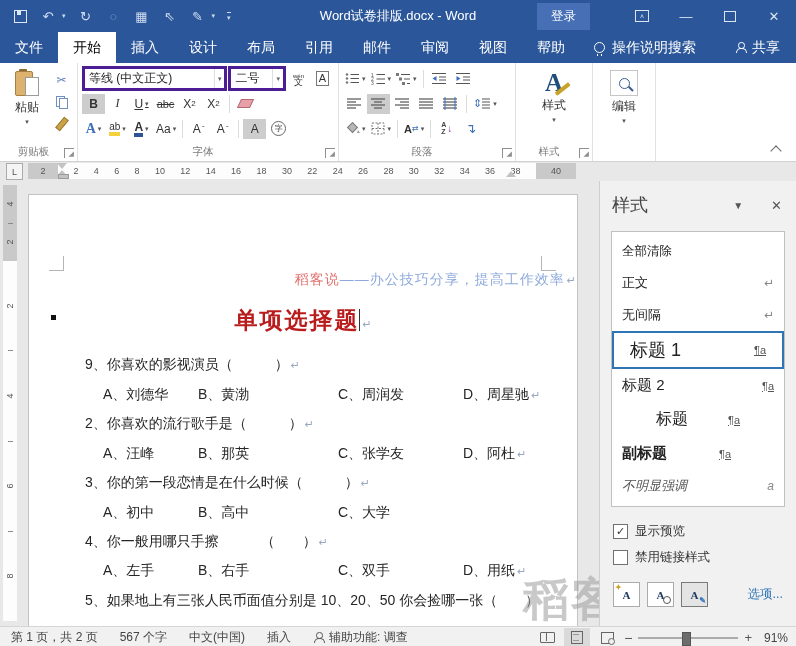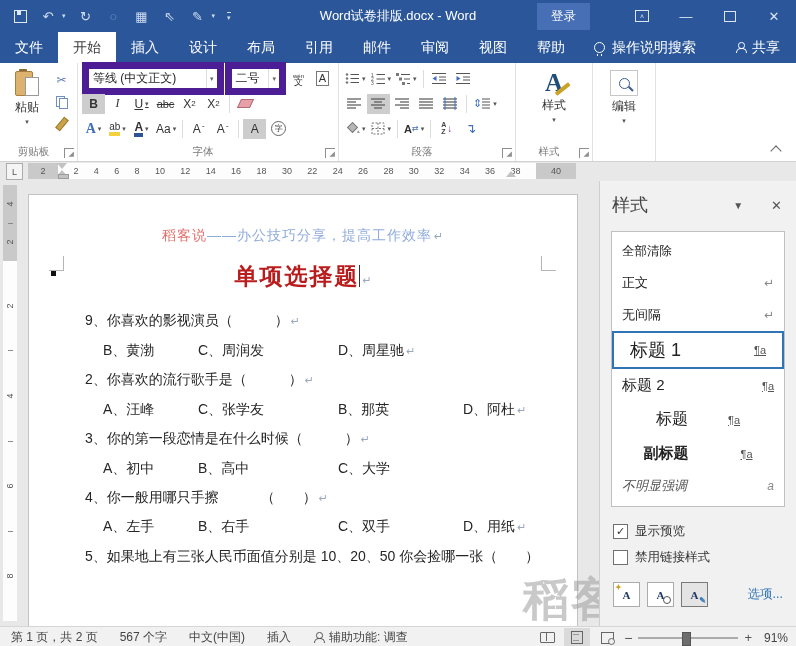--- a/index.html
+++ b/index.html
@@ -16,39 +16,39 @@
   .qat-custom{display:inline-block;border-top:1.4px solid #cfdcf0;font-size:7px;line-height:7px;padding-top:1px;}
   .tb-title{position:absolute;left:0;right:0;text-align:center;font-size:13px;color:#fff;pointer-events:none;}
   .tb-right{margin-left:auto;display:flex;align-items:center;z-index:2;}
   .login-btn{background:#466fb5;color:#fff;font-size:12.5px;padding:5px 14px;margin-right:30px;cursor:default;}
   .winbtn{width:44px;height:32px;display:inline-flex;align-items:center;justify-content:center;color:#dbe5f3;font-size:13px;}
   .ribbonopts{width:12px;height:10px;border:1.2px solid #dbe5f3;display:inline-flex;align-items:center;justify-content:center;font-size:7px;color:#dbe5f3;}
   .maxbox{width:10px;height:9px;border:1.2px solid #dbe5f3;display:inline-block;}
   
   .tabrow{height:31px;background:#2b579a;display:flex;align-items:stretch;color:#fff;font-size:14px;}
   .rtab{padding:0 15px;display:flex;align-items:center;cursor:default;}
-  .rtab.active{background:#fff;color:#404040;}
+  .rtab.active{background:#fff;color:#000000;}
   .tellme{display:flex;align-items:center;gap:7px;margin-left:14px;}
   .bulb{width:9px;height:9px;border:1.3px solid #fff;border-radius:50%;position:relative;display:inline-block;}
   .bulb::after{content:"";position:absolute;left:2px;bottom:-4px;width:2.5px;height:2.5px;border-left:1.3px solid #fff;border-right:1.3px solid #fff;}
   .share{margin-left:auto;display:flex;align-items:center;gap:6px;padding-right:16px;}
   .person{position:relative;width:11px;height:11px;display:inline-block;}
   .person::before{content:"";position:absolute;left:3px;top:0;width:4.5px;height:4.5px;border:1.2px solid currentColor;border-radius:50%;}
   .person::after{content:"";position:absolute;left:1px;bottom:0;width:9px;height:4px;border:1.2px solid currentColor;border-bottom:none;border-radius:5px 5px 0 0;}
   
   .ribbon{height:98px;background:#fff;border-bottom:1px solid #d2d2d2;display:flex;position:relative;}
   .rgroup{position:relative;border-right:1px solid #e1e1e1;padding:3px 4px 16px 4px;}
   .glabel{position:absolute;bottom:2px;left:0;right:10px;text-align:center;font-size:10.5px;color:#7a7a7a;white-space:nowrap;}
   .launcher{position:absolute;right:3px;bottom:3px;width:9px;height:9px;border-left:1px solid #8f8f8f;border-top:1px solid #8f8f8f;font-size:7px;line-height:9px;text-align:right;color:#8f8f8f;}
   .frow{display:flex;align-items:center;height:25px;gap:1px;}
   .btn{min-width:19px;height:20px;display:inline-flex;align-items:center;justify-content:center;font-size:12px;color:#333;padding:0 2px;cursor:default;}
   .btn.pressed{background:#cdcdcd;}
   .dd::after{content:"▾";font-size:7px;color:#555;margin-left:2px;}
   .vsep{width:1px;height:18px;background:#dcdcdc;margin:0 3px;}
-  .combo{border:7px solid #4c1d95;background:#fff;height:19px;display:flex;align-items:center;font-size:12px;padding-left:4px;}
+  .combo{border:3px solid #4c1d95;background:#fff;height:19px;display:flex;align-items:center;font-size:12px;padding-left:4px;}
   .combo .ca{margin-left:auto;border-left:1px solid #dedede;align-self:stretch;display:flex;align-items:center;padding:0 3px;font-size:7px;color:#666;}
   
   .pastebtn{width:46px;display:flex;flex-direction:column;align-items:center;gap:2px;padding-top:3px;font-size:12px;color:#333;}
   .paste-icon{position:relative;width:24px;height:28px;}
   .paste-icon .board{position:absolute;left:0;top:2px;width:16px;height:23px;background:#dcb26e;border:1px solid #a5803f;border-radius:2px;}
   .paste-icon .clipbar{position:absolute;left:4px;top:0;width:8px;height:4px;background:#8a6a33;border-radius:1px;}
   .paste-icon .sheet{position:absolute;right:0;top:8px;width:12px;height:17px;background:#fff;border:1px solid #9a9a9a;}
   .clip-mini{display:flex;flex-direction:column;gap:2px;padding-top:4px;}
   .copy-icon{position:relative;width:11px;height:12px;display:inline-block;}
   .copy-icon::before,.copy-icon::after{content:"";position:absolute;width:7px;height:9px;border:1px solid #6f8fc0;background:#fff;}
@@ -93,21 +93,21 @@
   .vruler{position:absolute;left:3px;top:4px;width:14px;height:436px;display:flex;flex-direction:column;font-size:9px;color:#555;}
   .vr-gray{background:#c9c9c9;height:76px;display:flex;flex-direction:column;align-items:center;justify-content:space-evenly;}
   .vr-white{background:#fdfdfd;flex:1;display:flex;flex-direction:column;align-items:center;justify-content:space-evenly;}
   .vnum{transform:rotate(-90deg);display:inline-block;}
   .vtick{width:5px;height:1px;background:#8a8a8a;}
   
   .page{position:absolute;left:28px;top:13px;width:548px;height:460px;background:#fff;border:1px solid #c3c3c3;overflow:hidden;}
   .cornermark{position:absolute;width:14px;height:14px;top:61px;}
   .cm-left{left:20px;border-right:1px solid #b5b5b5;border-bottom:1px solid #b5b5b5;}
   .cm-right{left:512px;border-left:1px solid #b5b5b5;border-bottom:1px solid #b5b5b5;}
-  .doc-header{margin-top:32px;text-align:center;font-size:14px;letter-spacing:1px;}
+  .doc-header{margin-top:76px;text-align:right;font-size:14px;letter-spacing:1px;}
   .brand{color:#e0716d;} .brand-rest{color:#8eaadb;}
   .pmark{color:#9aa7c0;font-size:11px;margin-left:2px;}
   .pmark::after{content:"↵";}
   .doc-titlerow{position:relative;margin-top:16px;text-align:center;}
   .hsquare{position:absolute;left:22px;top:10px;width:5px;height:5px;background:#111;}
   .doc-title{font-weight:bold;font-size:23px;color:#b91c1c;letter-spacing:2px;}
   .cursor{display:inline-block;width:1px;height:22px;background:#333;vertical-align:-3px;}
   .questions{margin-top:14px;padding-left:56px;font-size:14px;color:#262626;line-height:28.6px;white-space:nowrap;}
   .opts{display:grid;grid-template-columns:95px 140px 125px auto;padding-left:18px;}
   .watermark{position:absolute;left:523px;top:388px;font-size:46px;font-weight:bold;color:#9e9e9e;opacity:.55;z-index:3;letter-spacing:2px;}
@@ -119,21 +119,21 @@
   .sp-close{color:#555;font-size:13px;}
   .sp-list{margin:6px 11px 0 11px;background:#fff;border:1px solid #c0c0c0;padding:4px 0;}
   .sp-item{display:flex;align-items:center;padding:7px 10px;font-size:13px;color:#222;cursor:default;}
   .sp-mark{margin-left:auto;color:#888;font-size:12px;}
   .mark-pa{font-size:11px;color:#555;text-decoration:underline;}
   .it-clear{font-size:12.5px;}
   .it-h1{font-size:18px;border:2px solid #2e75b6;padding:5px 16px;}
   .it-h2{font-size:15px;}
   .it-title{font-size:16px;justify-content:center;gap:40px;}
   .it-title .sp-mark{margin-left:0;}
-  .it-sub{font-size:15px;font-weight:bold;justify-content:center;gap:52px;}
+  .it-sub{font-size:15px;font-weight:bold;gap:52px;}
   .it-sub .sp-mark{margin-left:0;font-weight:normal;}
   .it-emph{font-style:italic;color:#555;font-size:13px;}
   .sp-checks{margin:16px 13px 0 13px;display:flex;flex-direction:column;gap:9px;font-size:12.5px;color:#333;}
   .chkrow{display:flex;align-items:center;gap:7px;}
   .chk{width:13px;height:13px;border:1px solid #707070;background:#fff;display:inline-flex;align-items:center;justify-content:center;font-size:11px;color:#333;}
   .sp-foot{margin:16px 13px 0 13px;display:flex;align-items:center;gap:7px;}
   .spbtn{width:25px;height:23px;border:1px solid #ababab;background:#fff;display:inline-flex;align-items:center;justify-content:center;position:relative;font:bold 11px "Liberation Serif",serif;color:#1f3864;}
   .spbtn.pressed{border-color:#7a7a7a;background:#e4e4e4;}
   .spbtn .acc{position:absolute;font-size:8px;}
   .acc-star{color:#c9a227;left:1px;top:0;}
@@ -566,29 +566,30 @@
     </div>
 
     <div class="doc-titlerow">
       <span class="hsquare"></span>
       <span class="doc-title">单项选择题</span><span class="cursor"></span><span class="pmark"></span>
     </div>
 
     <div class="questions">
       <div class="qline"><span>9、你喜欢的影视演员（　　　）</span><span class="pmark"></span></div>
       <div class="opts">
+        <span>A、刘德华</span>
           <span>B、黄渤</span>
           <span>C、周润发</span>
           <span><span>D、周星驰</span><span class="pmark"></span></span>
       </div>
       <div class="qline"><span>2、你喜欢的流行歌手是（　　　）</span><span class="pmark"></span></div>
       <div class="opts">
         <span>A、汪峰</span>
+          <span>B、那英</span>
           <span>C、张学友</span>
-          <span>B、那英</span>
           <span><span>D、阿杜</span><span class="pmark"></span></span>
       </div>
       <div class="qline"><span>3、你的第一段恋情是在什么时候（　　　）</span><span class="pmark"></span></div>
       <div class="opts">
         <span>A、初中</span>
           <span>B、高中</span>
           <span>C、大学</span>
       </div>
       <div class="qline"><span>4、你一般用哪只手擦　　　（　　）</span><span class="pmark"></span></div>
       <div class="opts">

